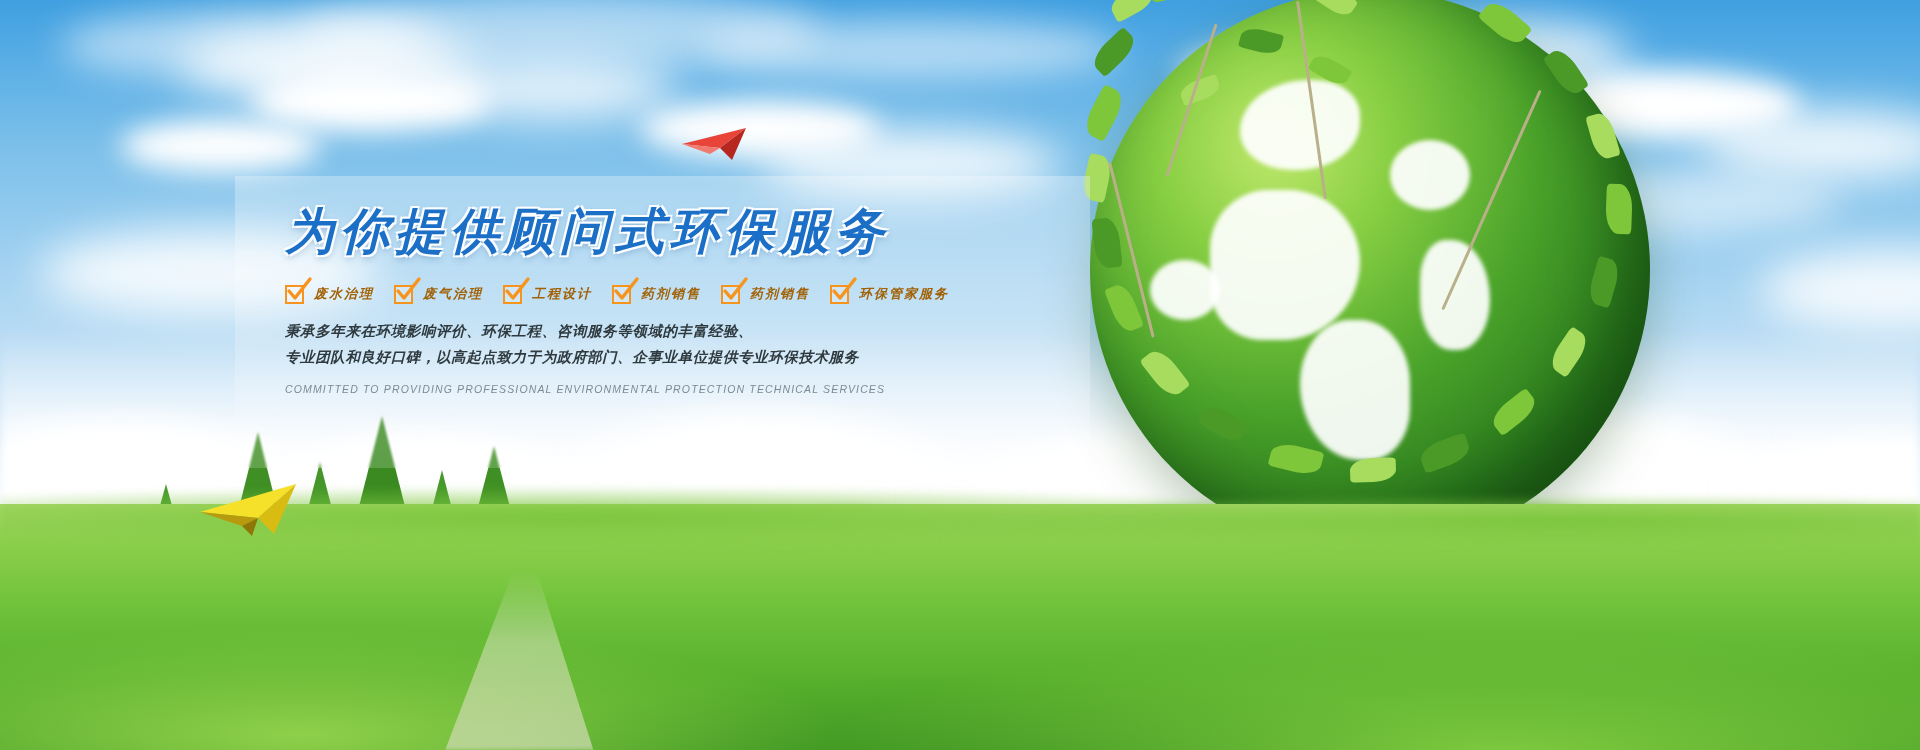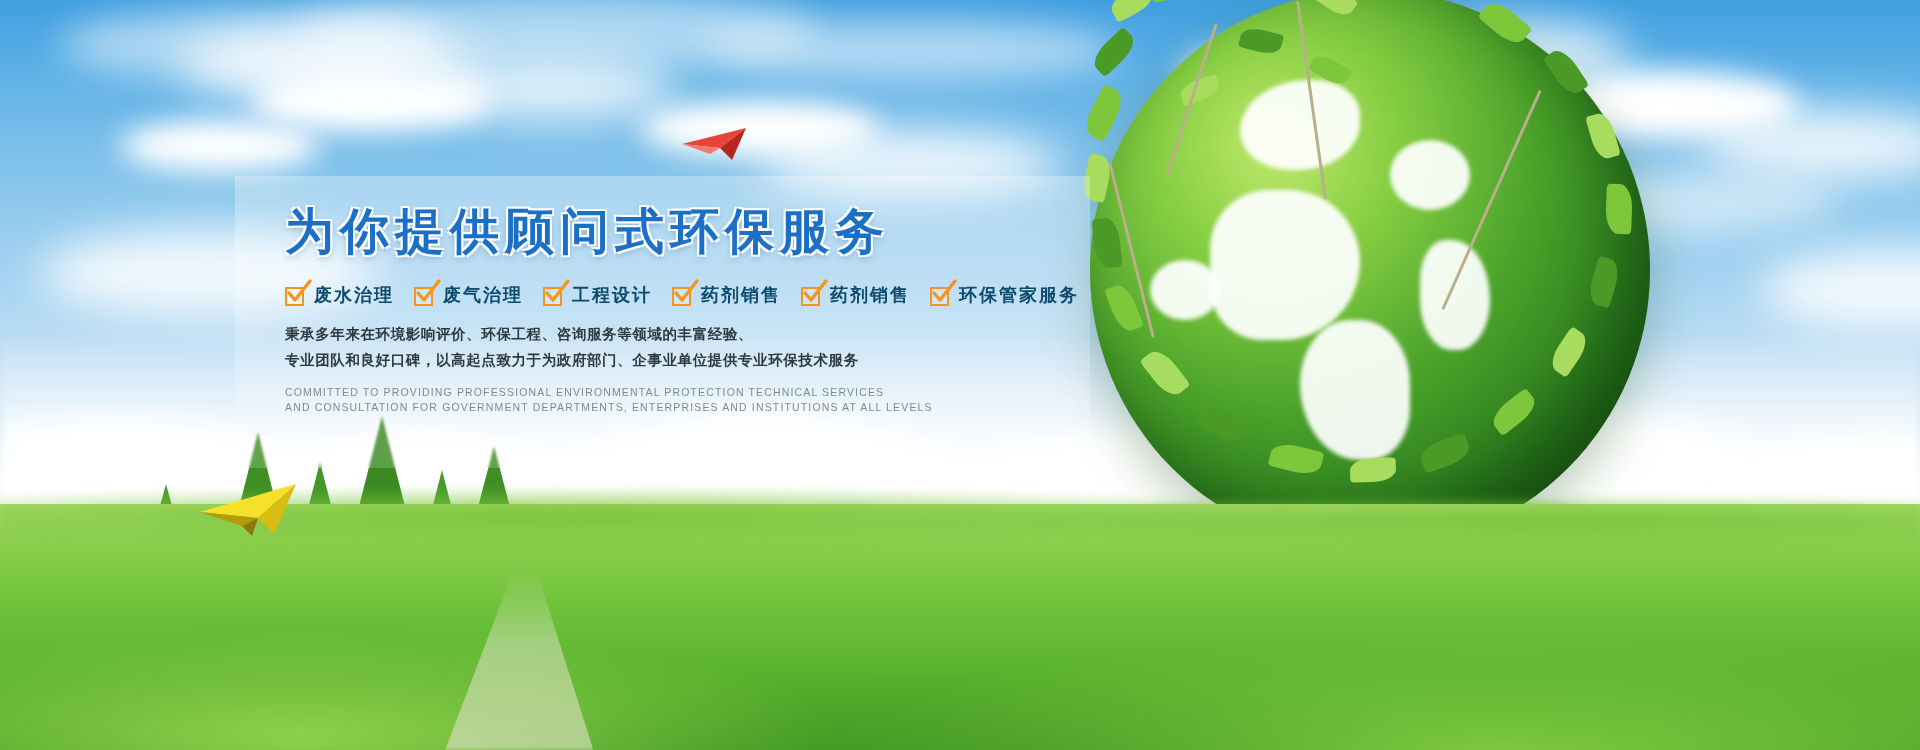--- a/index.html
+++ b/index.html
@@ -1,21 +1,21 @@
 <!DOCTYPE html>
 <html><head>
 <meta charset="utf-8">
 <style>
   * { margin:0; padding:0; box-sizing:border-box; }
   body {
     width:1920px; height:750px; overflow:hidden;
     font-family:"Liberation Sans", sans-serif;
     background:#bfe0f5;
   }
-  .banner { position:relative; width:1920px; height:750px; overflow:hidden; }
+  .banner { position:relative; width:1920px; height:750px; overflow:hidden;font-style:italic; }
 
   
   .sky {
     position:absolute; inset:0;
     background:
       linear-gradient(to bottom,
         #3f9fe0 0%, #59aee6 8%, #7dc0ea 20%,
         #9ccff0 33%, #b9dcf4 45%, #d3e8f8 56%,
         #e8f2fb 63%, #f4f8fd 68%, #ffffff 73%);
   }
@@ -120,21 +120,21 @@
 
   .features { display:flex; align-items:center; margin-top:26px; gap:20px; white-space:nowrap; }
   .feature { display:flex; align-items:center; gap:8px; }
   .chk { position:relative; width:21px; height:21px; flex:none; }
   .chk .box {
     position:absolute; left:0; top:2px; width:19px; height:19px;
     border:2px solid #F7941E; background:rgba(255,255,255,.25);
   }
   .chk svg { position:absolute; left:1px; top:-5px; width:26px; height:26px; overflow:visible; }
   .feature-label {
-    font-size:18px; font-weight:bold; color:#0c4a6e; letter-spacing:2px;
+    font-size:13px; font-weight:bold; color:#a16207; letter-spacing:2px;
   }
 
   .para { margin-top:14px; }
   .para-line {
     font-size:14.5px; font-weight:bold; color:#2f3a3f; letter-spacing:.6px;
     line-height:26px; white-space:nowrap;
   }
   .eng { margin-top:12px; }
   .eng-line {
     font-size:10.5px; color:#7d8a92; letter-spacing:1.15px; line-height:15px; white-space:nowrap;
@@ -332,17 +332,16 @@
 
     </div>
 
     <div class="para">
       <div class="para-line">秉承多年来在环境影响评价、环保工程、咨询服务等领域的丰富经验、</div>
       <div class="para-line">专业团队和良好口碑，以高起点致力于为政府部门、企事业单位提供专业环保技术服务</div>
     </div>
 
     <div class="eng">
       <div class="eng-line">COMMITTED TO PROVIDING PROFESSIONAL ENVIRONMENTAL PROTECTION TECHNICAL SERVICES</div>
-      <div class="eng-line">AND CONSULTATION FOR GOVERNMENT DEPARTMENTS, ENTERPRISES AND INSTITUTIONS AT ALL LEVELS</div>
     </div>
 
   </div>
 </div>
 
 </body></html>

